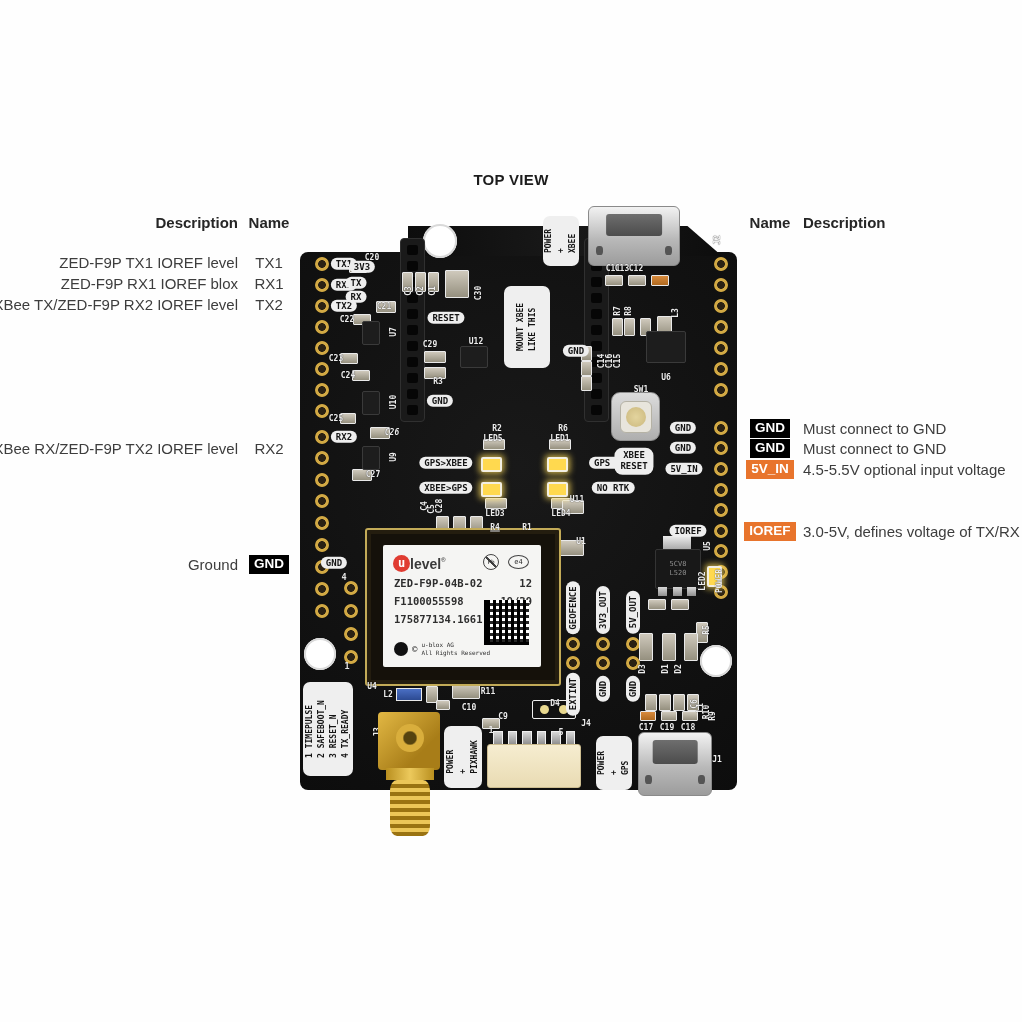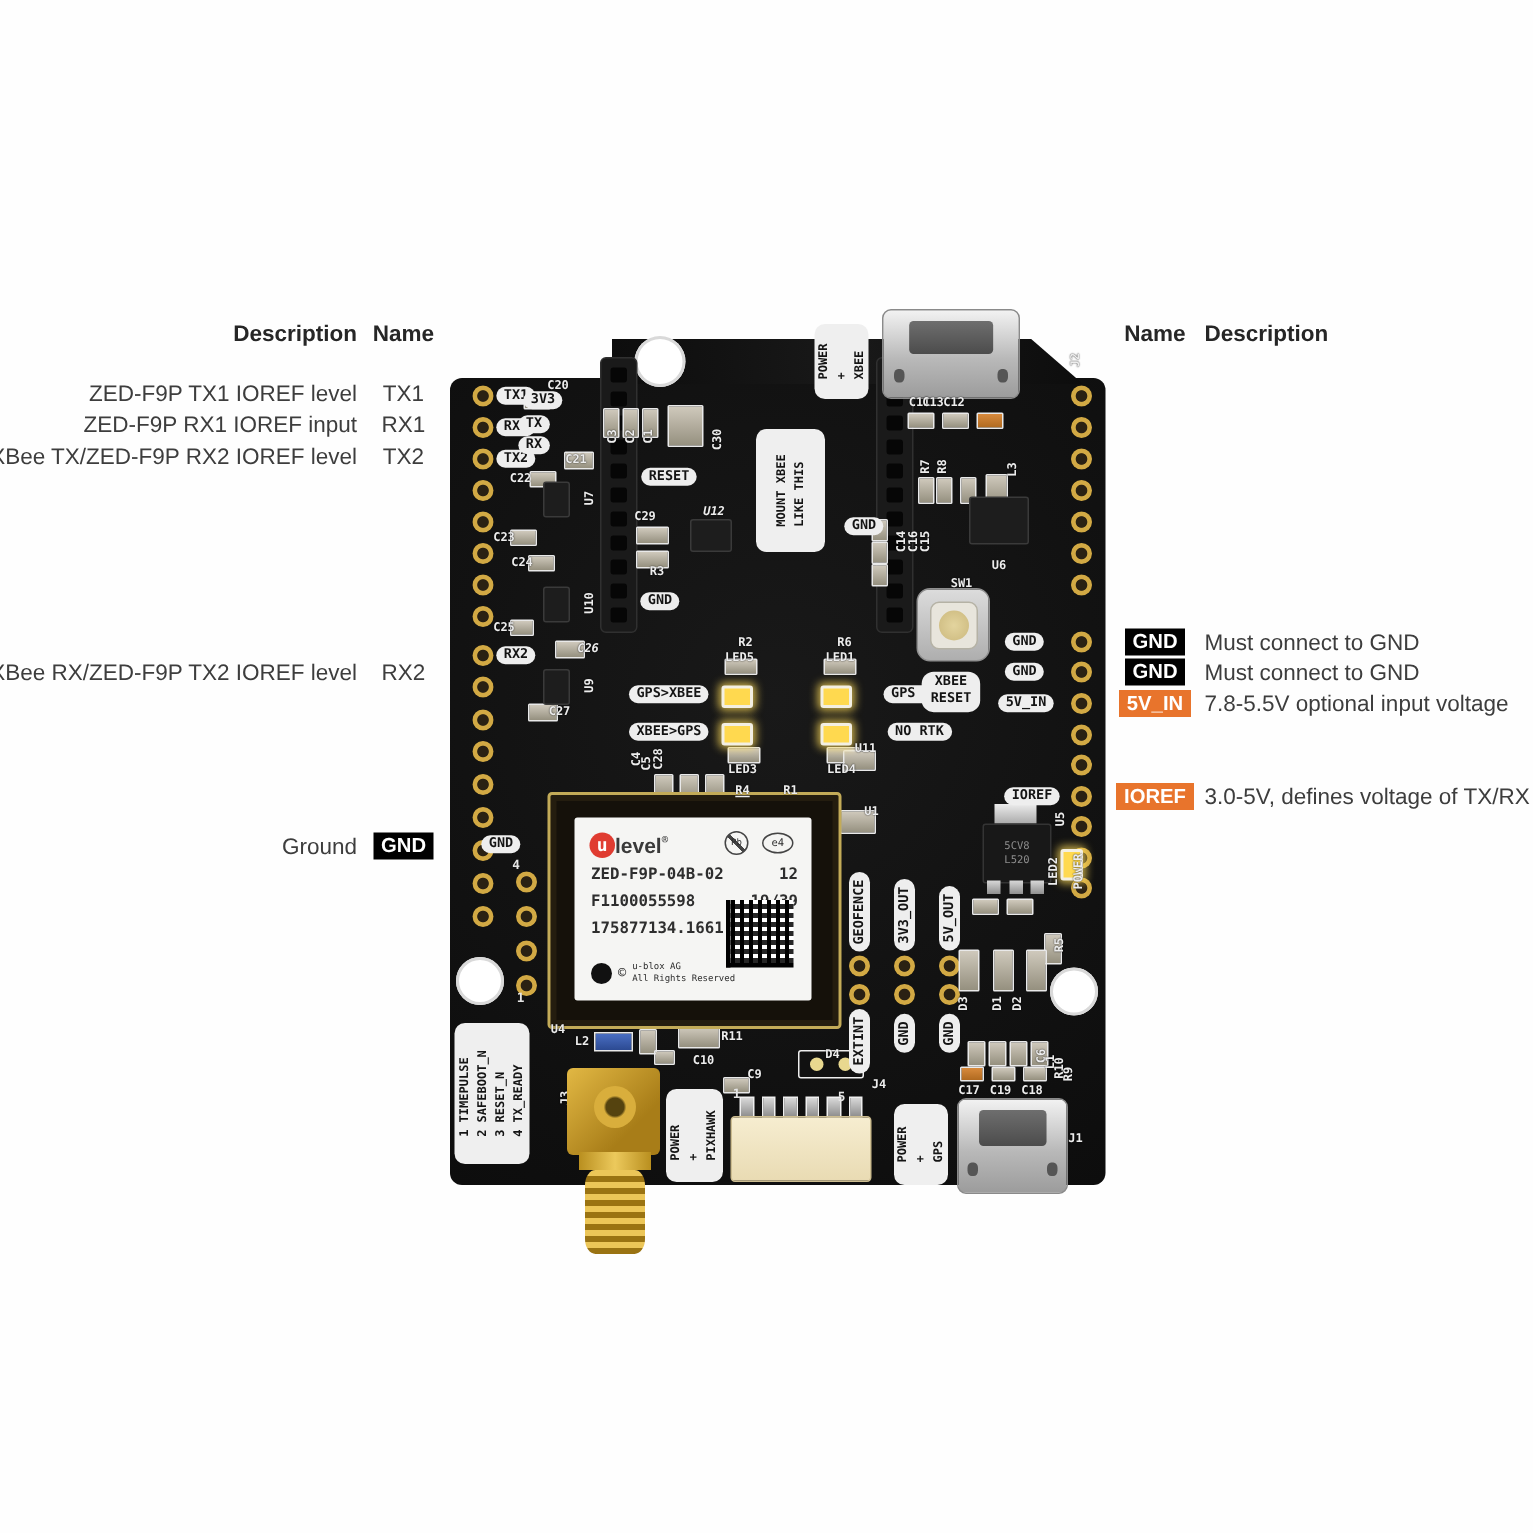--- a/index.html
+++ b/index.html
@@ -90,33 +90,34 @@
                      repeating-linear-gradient(90deg,#000 0 3px,#fff 3px 6px);}
   #mod-foot{position:absolute;left:11px;bottom:10px;display:flex;align-items:center;gap:4px;}
   #mod-dot{width:14px;height:14px;background:#111;border-radius:50%;}
   #mod-c{font-size:9px;}
   #mod-foot small{font-size:6px;line-height:1.3;display:block;}
 </style>
 </head>
 <body>
 
 <div id="canvas">
+  <div id="title">TOP VIEW</div>
 
   <div id="left-panel">
     <div class="lrow" id="left-header" style="top:211px;">
       <span class="d hdr">Description</span>
       <span class="n hdr">Name</span>
     </div>
     <div id="left-rows">
         <div class="lrow" style="top: 251px;">
           <span class="d">ZED-F9P TX1 IOREF level</span>
           <span class="n">TX1</span>
         </div>
         <div class="lrow" style="top: 272px;">
-          <span class="d">ZED-F9P RX1 IOREF input</span>
+          <span class="d">ZED-F9P RX1 IOREF blox</span>
           <span class="n">RX1</span>
         </div>
         <div class="lrow" style="top: 293px;">
           <span class="d">XBee TX/ZED-F9P RX2 IOREF level</span>
           <span class="n">TX2</span>
         </div>
         <div class="lrow" style="top: 437px;">
           <span class="d">XBee RX/ZED-F9P TX2 IOREF level</span>
           <span class="n">RX2</span>
         </div>
@@ -136,21 +137,21 @@
         <div class="rrow" style="top: 417px;">
           <span class="n"><span class="badge" style="background: rgb(0, 0, 0);">GND</span></span>
           <span class="d">Must connect to GND</span>
         </div>
         <div class="rrow" style="top: 437px;">
           <span class="n"><span class="badge" style="background: rgb(0, 0, 0);">GND</span></span>
           <span class="d">Must connect to GND</span>
         </div>
         <div class="rrow" style="top: 458px;">
           <span class="n"><span class="badge" style="background: rgb(232, 116, 44);">5V_IN</span></span>
-          <span class="d">7.8-5.5V optional input voltage</span>
+          <span class="d">4.5-5.5V optional input voltage</span>
         </div>
         <div class="rrow" style="top: 520px;">
           <span class="n"><span class="badge" style="background: rgb(232, 116, 44);">IOREF</span></span>
           <span class="d">3.0-5V, defines voltage of TX/RX</span>
         </div>
       </div>
   </div>
 
   <div id="board">
     <div class="bpart" id="board-lower"></div>
@@ -414,21 +415,21 @@
         </div>
         <div class="bl ref" style="left: 372px; top: 257px;">C20</div>
         <div class="bl ref" style="left: 384px; top: 306px;">C21</div>
         <div class="bl ref" style="left: 347px; top: 319px;">C22</div>
         <div class="bl ref" style="left: 336px; top: 358px;">C23</div>
         <div class="bl ref" style="left: 348px; top: 375px;">C24</div>
         <div class="bl ref" style="left: 336px; top: 418px;">C25</div>
         <div class="bl ref" style="left: 392px; top: 432px; font-style: italic;">C26</div>
         <div class="bl ref" style="left: 373px; top: 474px;">C27</div>
         <div class="bl ref" style="left: 430px; top: 344px;">C29</div>
-        <div class="bl ref" style="left: 476px; top: 341px; font-style: italic;">U12</div>
+        <div class="bl ref" style="left: 476px; top: 341px;">U12</div>
         <div class="bl ref" style="left: 438px; top: 381px;">R3</div>
         <div class="bl ref" style="left: 524px; top: 360px;">U3</div>
         <div class="bl ref" style="left: 613px; top: 268px;">C11</div>
         <div class="bl ref" style="left: 636px; top: 268px;">C12</div>
         <div class="bl ref" style="left: 622px; top: 268px;">C13</div>
         <div class="bl ref" style="left: 666px; top: 377px;">U6</div>
         <div class="bl ref" style="left: 641px; top: 389px;">SW1</div>
         <div class="bl ref" style="left: 497px; top: 428px;">R2</div>
         <div class="bl ref" style="left: 493px; top: 438px;">LED5</div>
         <div class="bl ref" style="left: 563px; top: 428px;">R6</div>

